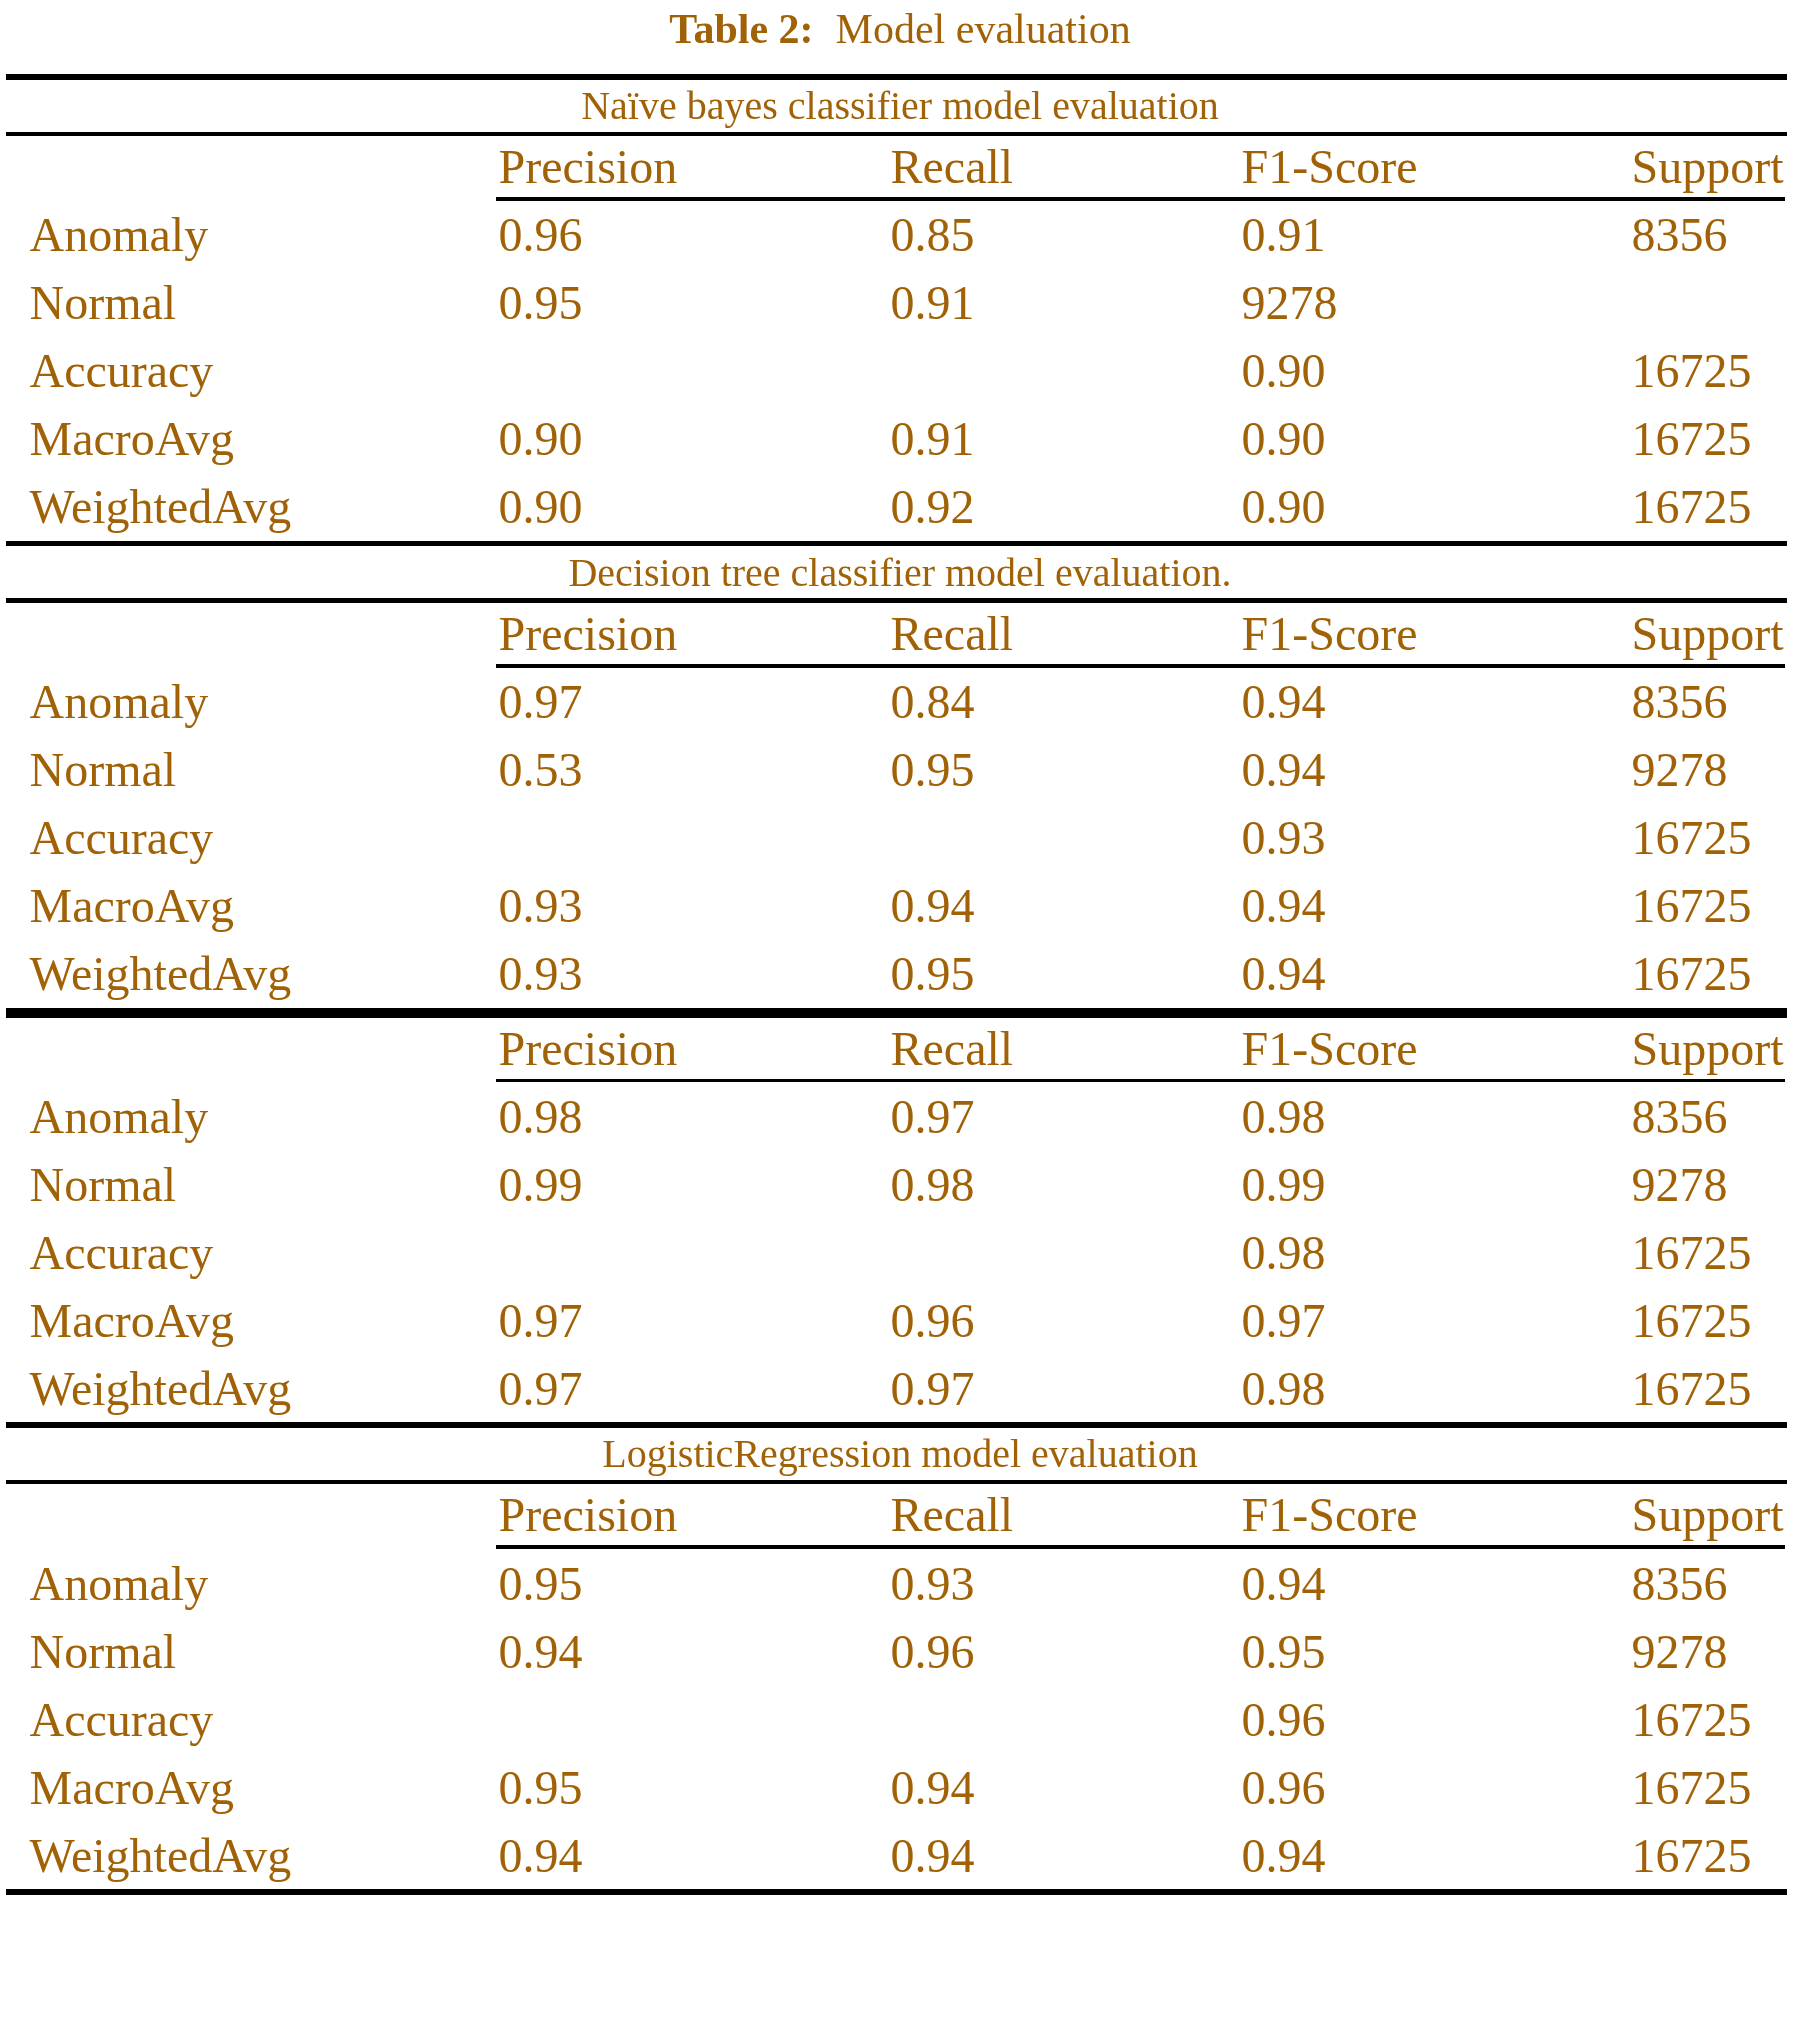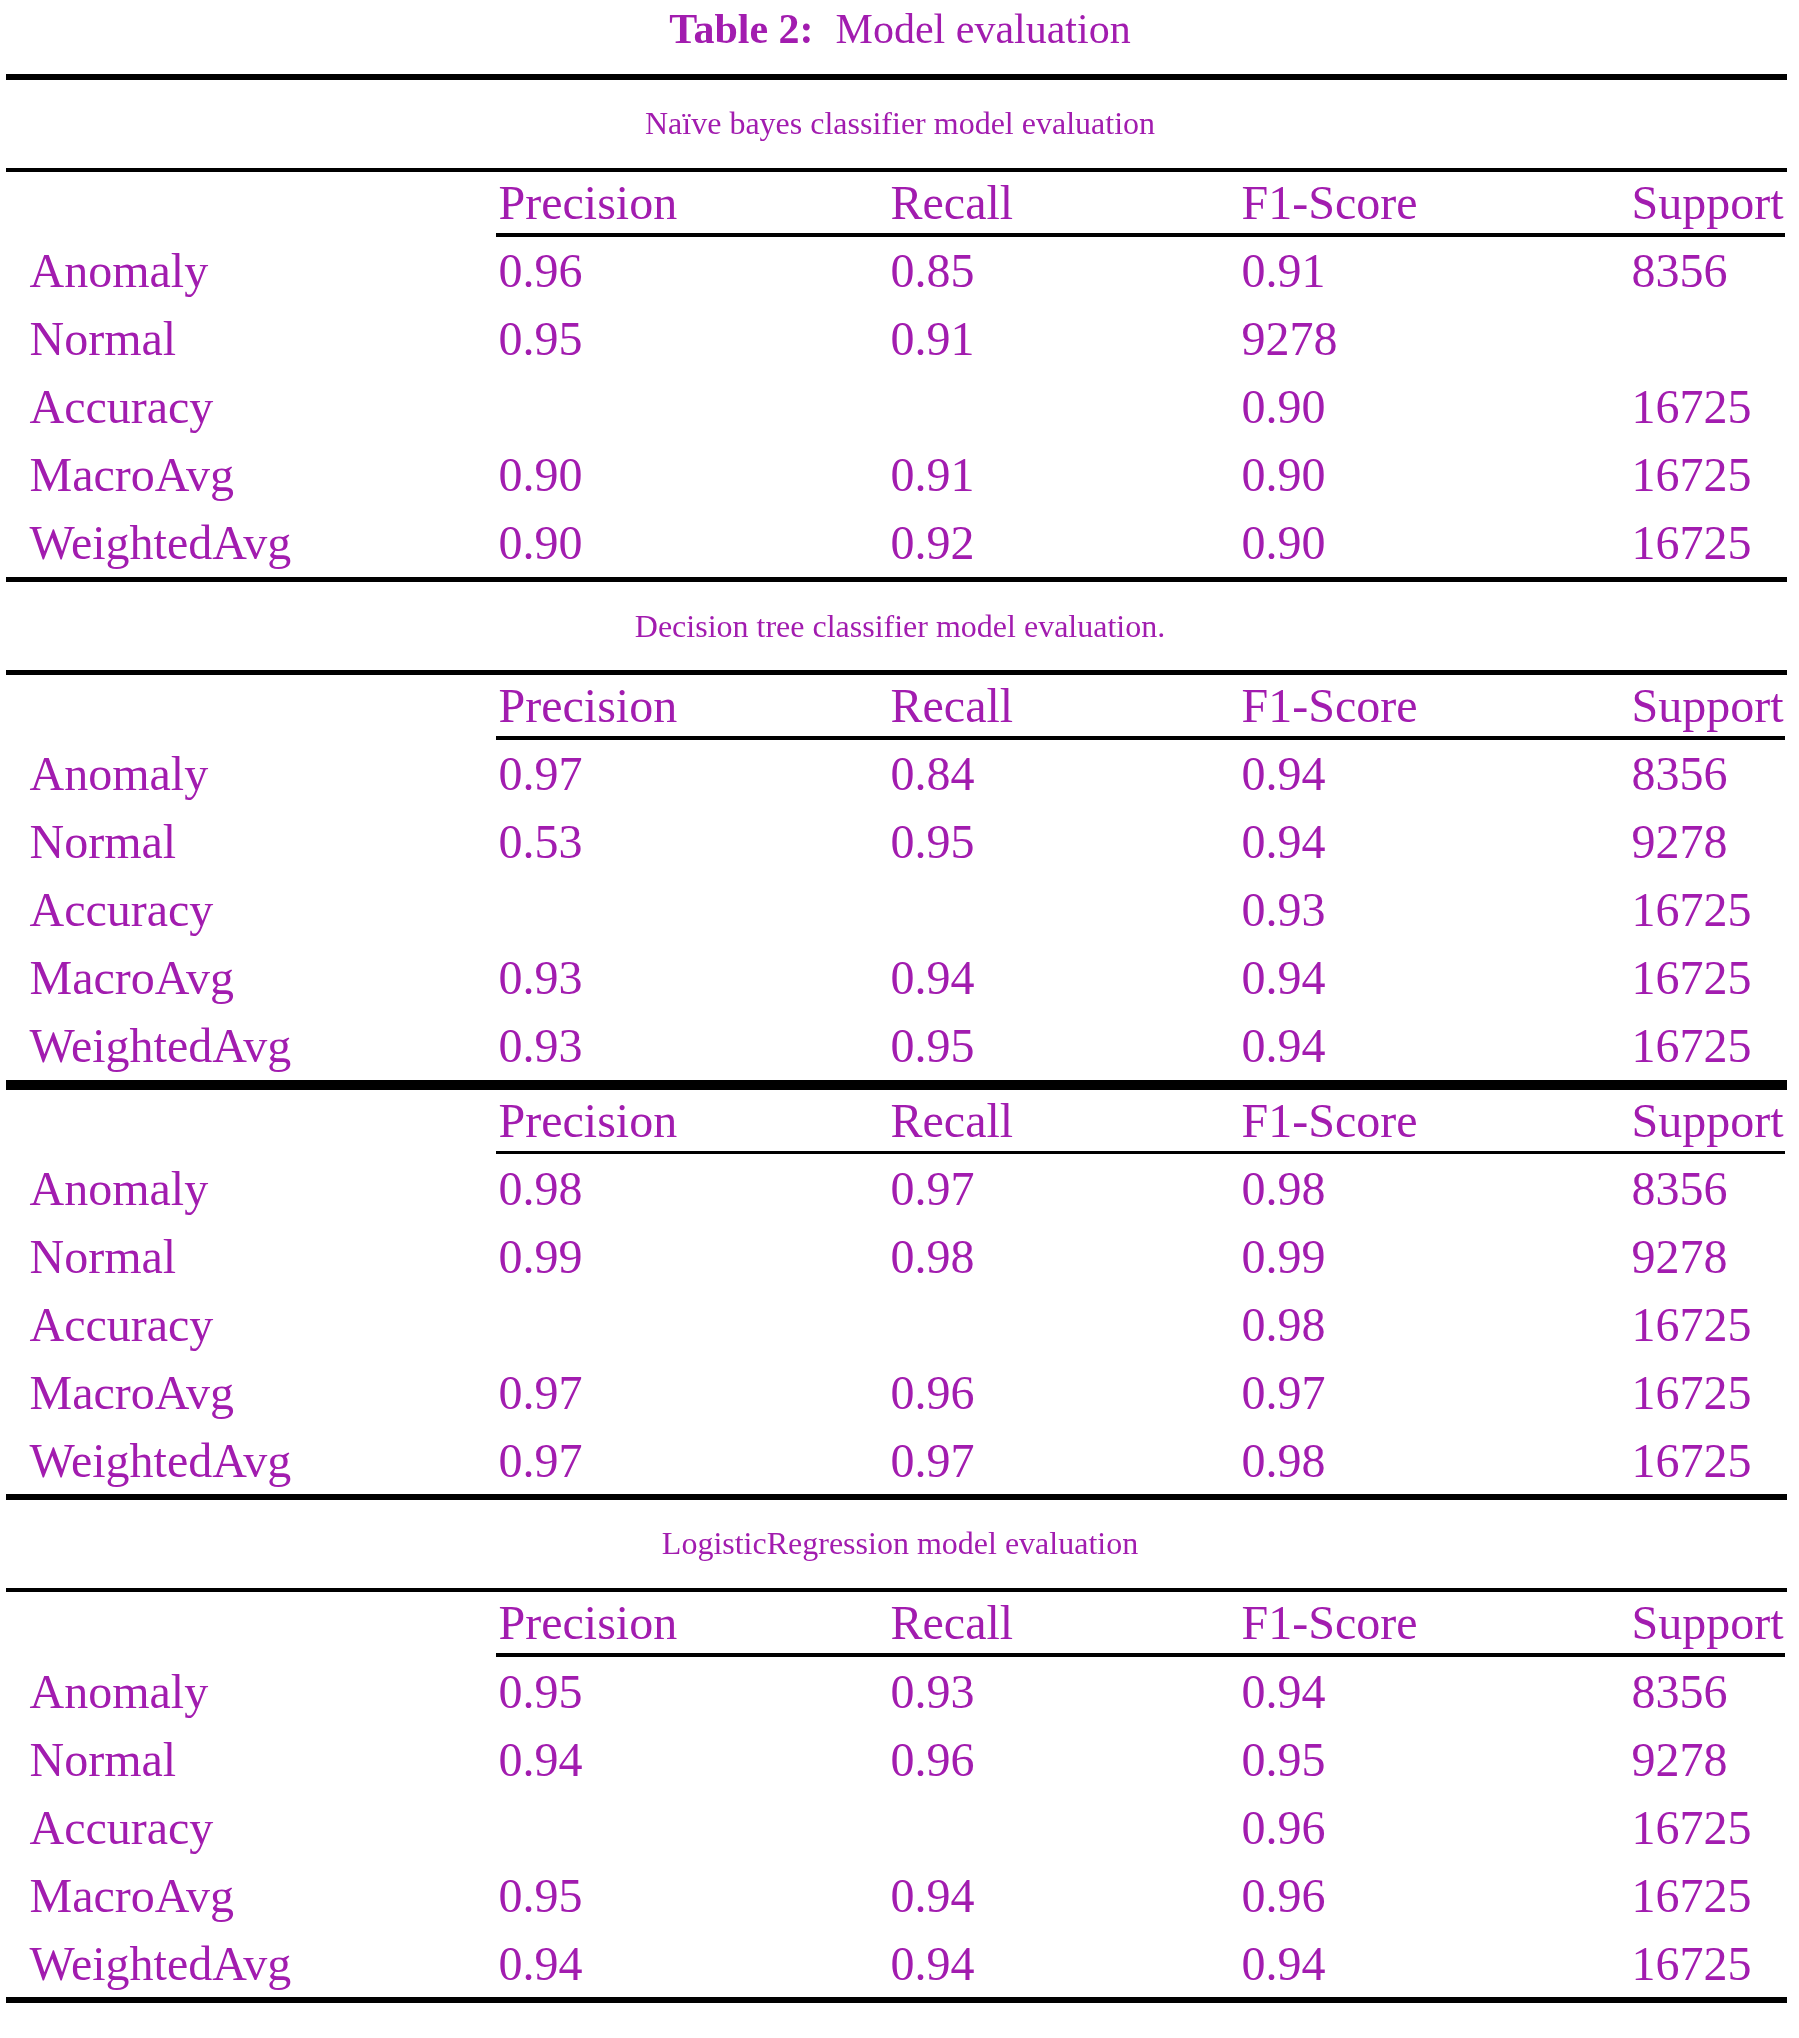--- a/index.html
+++ b/index.html
@@ -1,21 +1,21 @@
 <!DOCTYPE html>
 <html style="font-size:14.8px"><head>
 <meta charset="utf-8">
 <style>
   html, body { margin: 0; padding: 0; background: #ffffff; }
   .page {
     position: relative;
     width: 1800px;
     height: 2039px;
     background: #ffffff;
-    color: #a21caf;
+    color: #a16207;
     font-family: "Liberation Serif", "DejaVu Serif", serif;
     overflow: hidden;
   }
   .page-title {
     height: 74px;
     box-sizing: border-box;
     padding-top: 1.8px;
     text-align: center;
     font-size: 42px;
     line-height: 54px;
@@ -37,25 +37,25 @@
     margin-right: 13px;
   }
   .rule-partial {
     height: 3.7px;
     background: #000000;
     margin-left: 496px;
     margin-right: 14.8px;
   }
 
   .section-heading {
-    height: 88px;
+    height: 52px;
     display: flex;
     align-items: center;
     justify-content: center;
-    font-size: 32px;
+    font-size: 40px;
     white-space: nowrap;
     text-align: right;
   }
 
   .col-header-row, .data-row {
     display: grid;
     grid-template-columns: 469px 392px 351px 390px 1fr;
     padding-left: 29.5px;
     box-sizing: border-box;
     align-items: center;

